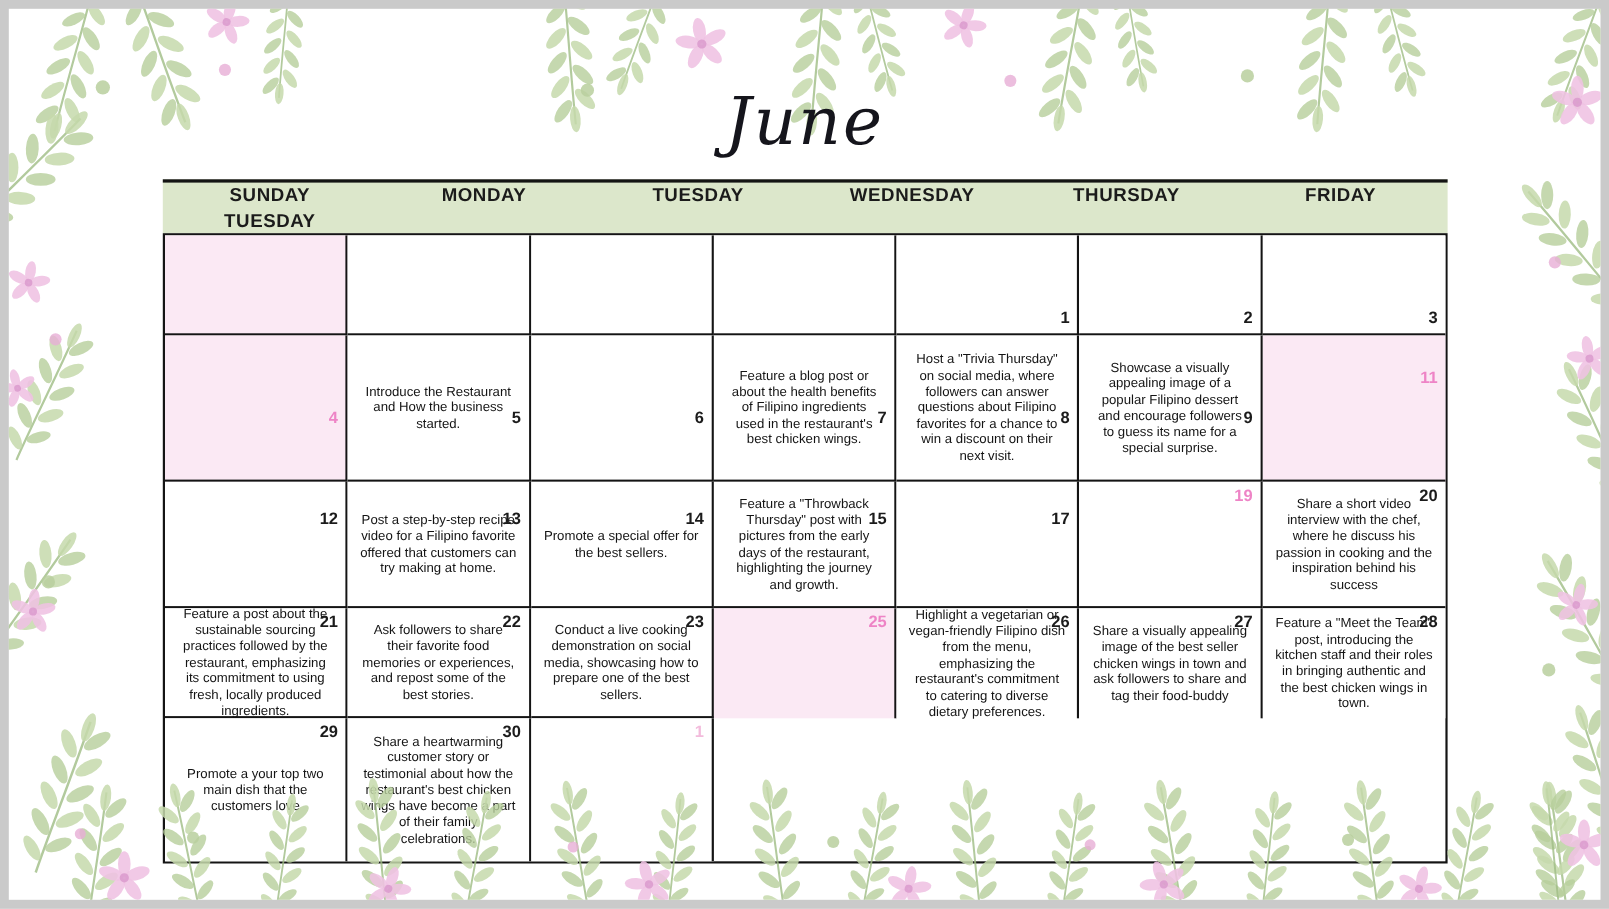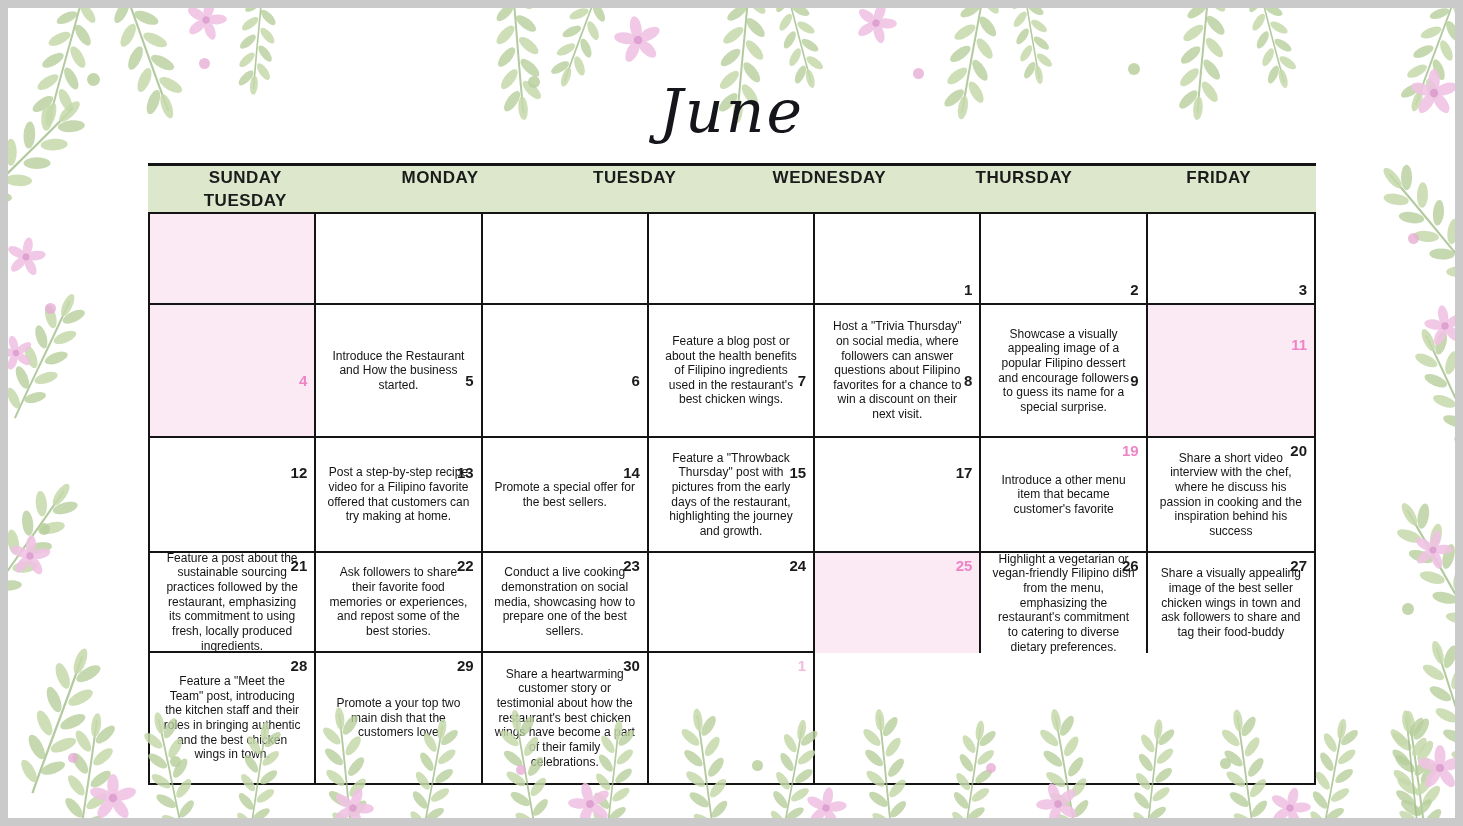--- a/index.html
+++ b/index.html
@@ -334,43 +334,38 @@
   </div>
         <div class="cell week-2">
     <span class="cell-text">Feature a "Throwback Thursday" post with pictures from the early days of the restaurant, highlighting the journey and growth.</span>
     <span class="cell-num">15</span>
   </div>
         <div class="cell week-2">
     <span class="cell-text"></span>
     <span class="cell-num">17</span>
   </div>
         <div class="cell week-3">
-    <span class="cell-text">Introduce a other menu item that became customer's favorite</span>
     <span class="cell-num num-pink">19</span>
   </div>
         <div class="cell week-3">
     <span class="cell-text">Share a short video interview with the chef, where he discuss his passion in cooking and the inspiration behind his success</span>
     <span class="cell-num">20</span>
   </div>
         <div class="cell week-3">
     <span class="cell-text">Feature a post about the sustainable sourcing practices followed by the restaurant, emphasizing its commitment to using fresh, locally produced ingredients.</span>
     <span class="cell-num">21</span>
   </div>
         <div class="cell week-3">
     <span class="cell-text">Ask followers to share their favorite food memories or experiences, and repost some of the best stories.</span>
     <span class="cell-num">22</span>
   </div>
         <div class="cell week-3">
     <span class="cell-text">Conduct a live cooking demonstration on social media, showcasing how to prepare one of the best sellers.</span>
     <span class="cell-num">23</span>
   </div>
-        <div class="cell week-3">
-    <span class="cell-text"></span>
-    <span class="cell-num">24</span>
-  </div>
         <div class="cell week-4 sunday-cell">
     <span class="cell-text"></span>
     <span class="cell-num num-pink">25</span>
   </div>
         <div class="cell week-4">
     <span class="cell-text">Highlight a vegetarian or vegan-friendly Filipino dish from the menu, emphasizing the restaurant's commitment to catering to diverse dietary preferences.</span>
     <span class="cell-num">26</span>
   </div>
         <div class="cell week-4">
     <span class="cell-text">Share a visually appealing image of the best seller chicken wings in town and ask followers to share and tag their food-buddy</span>

